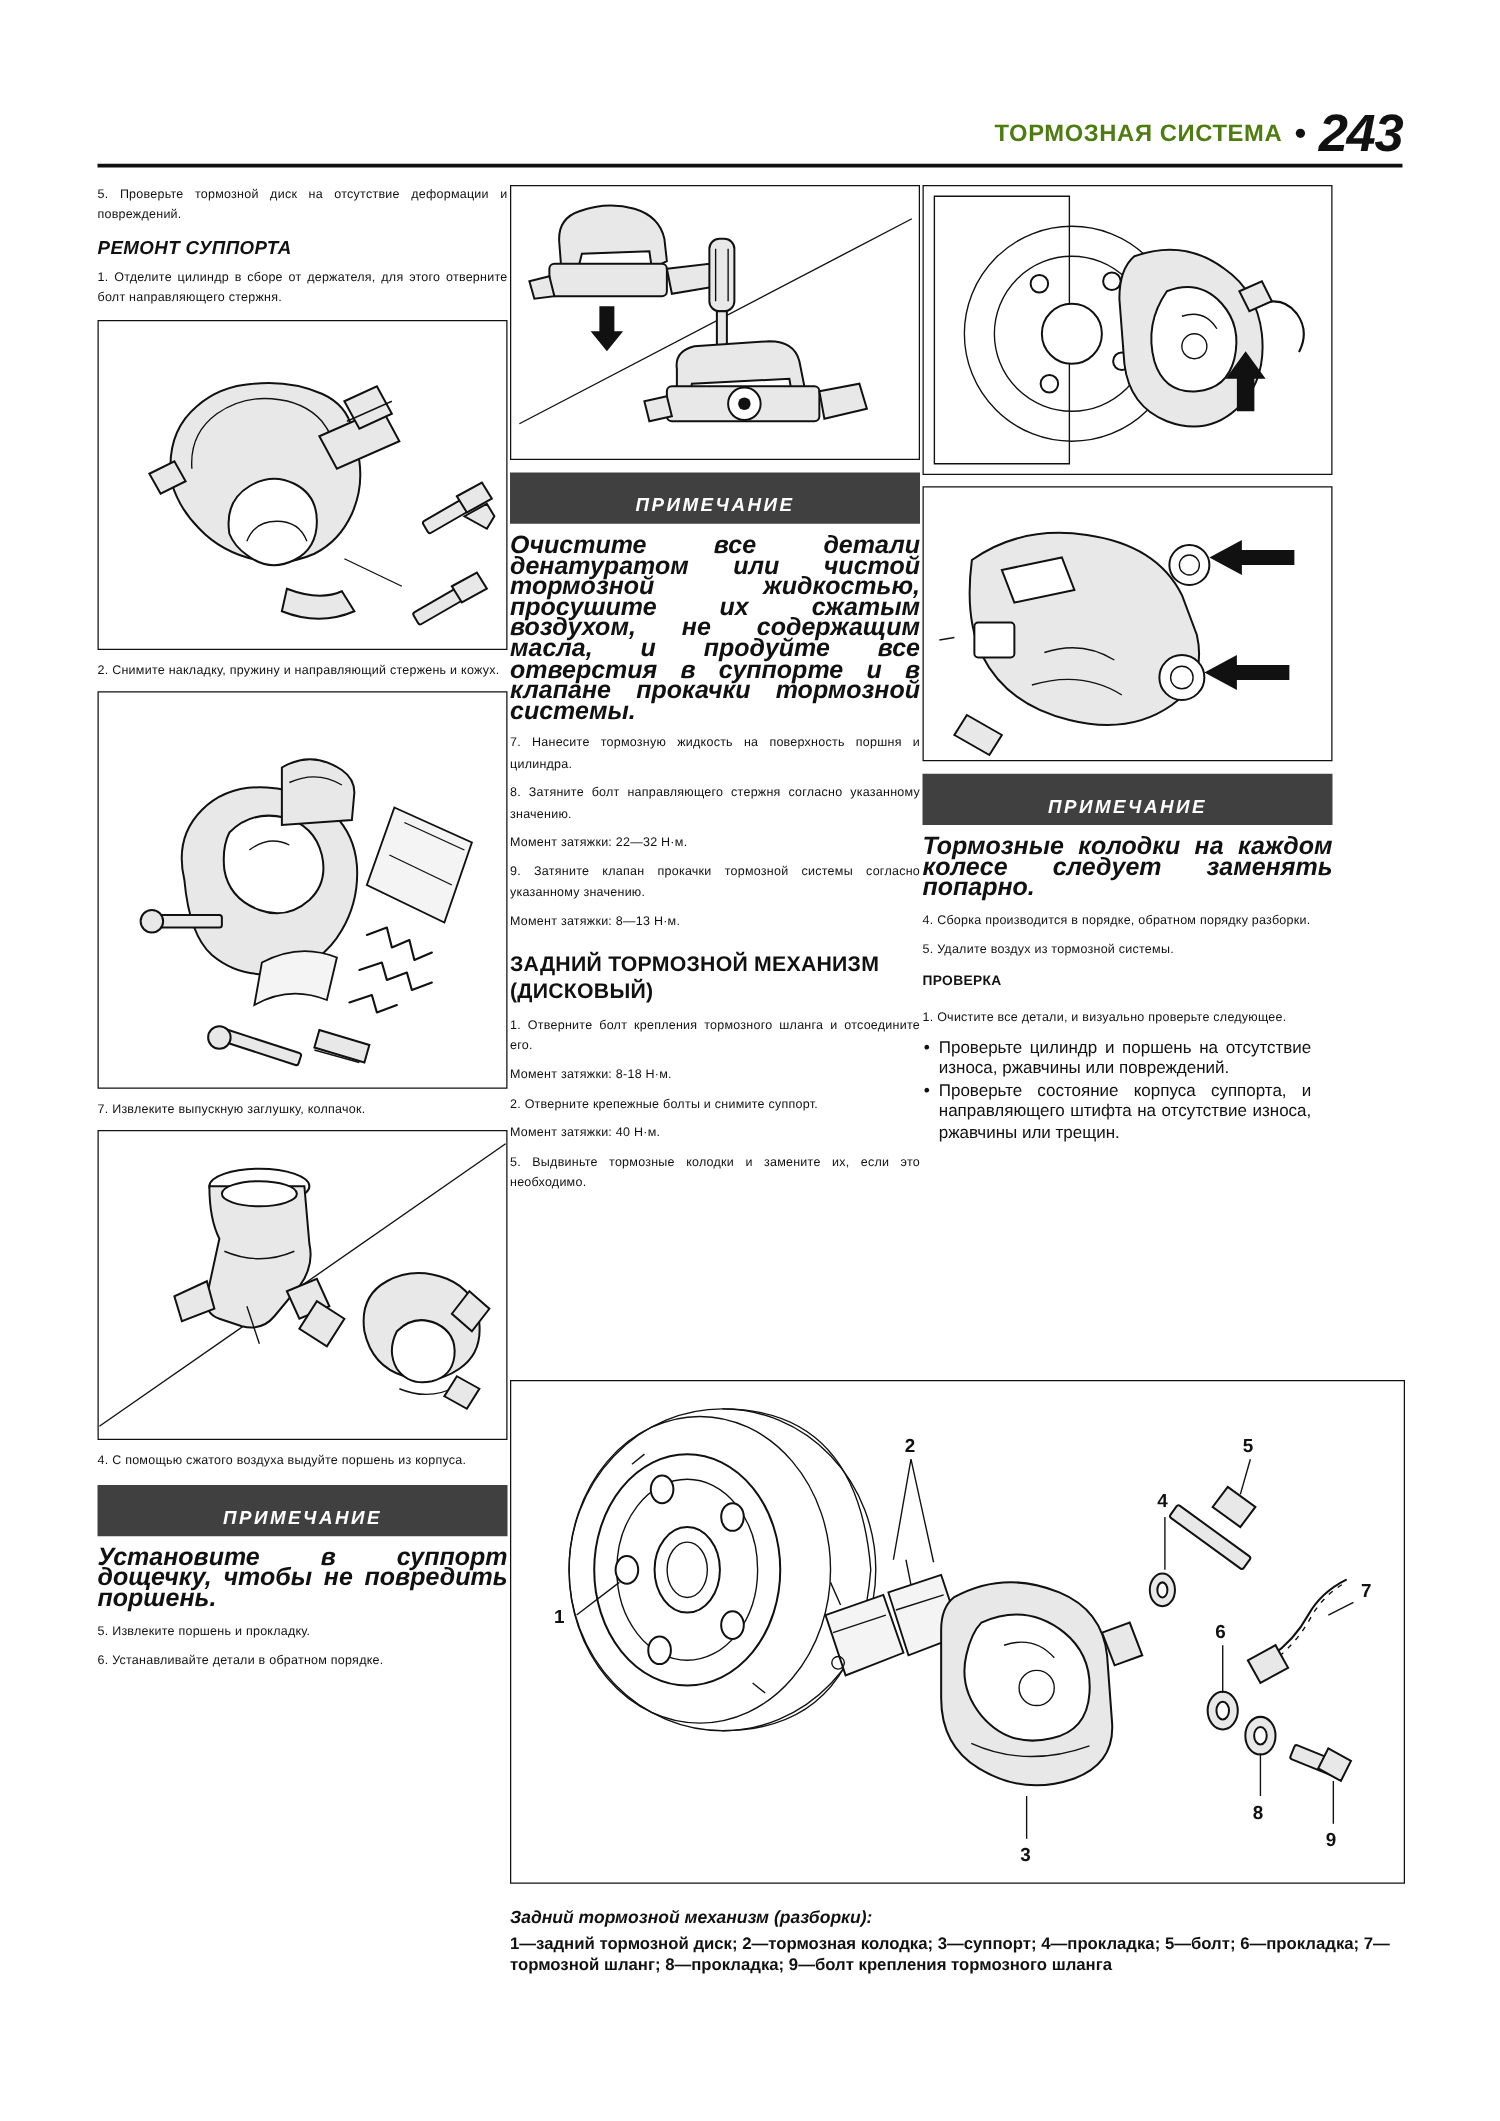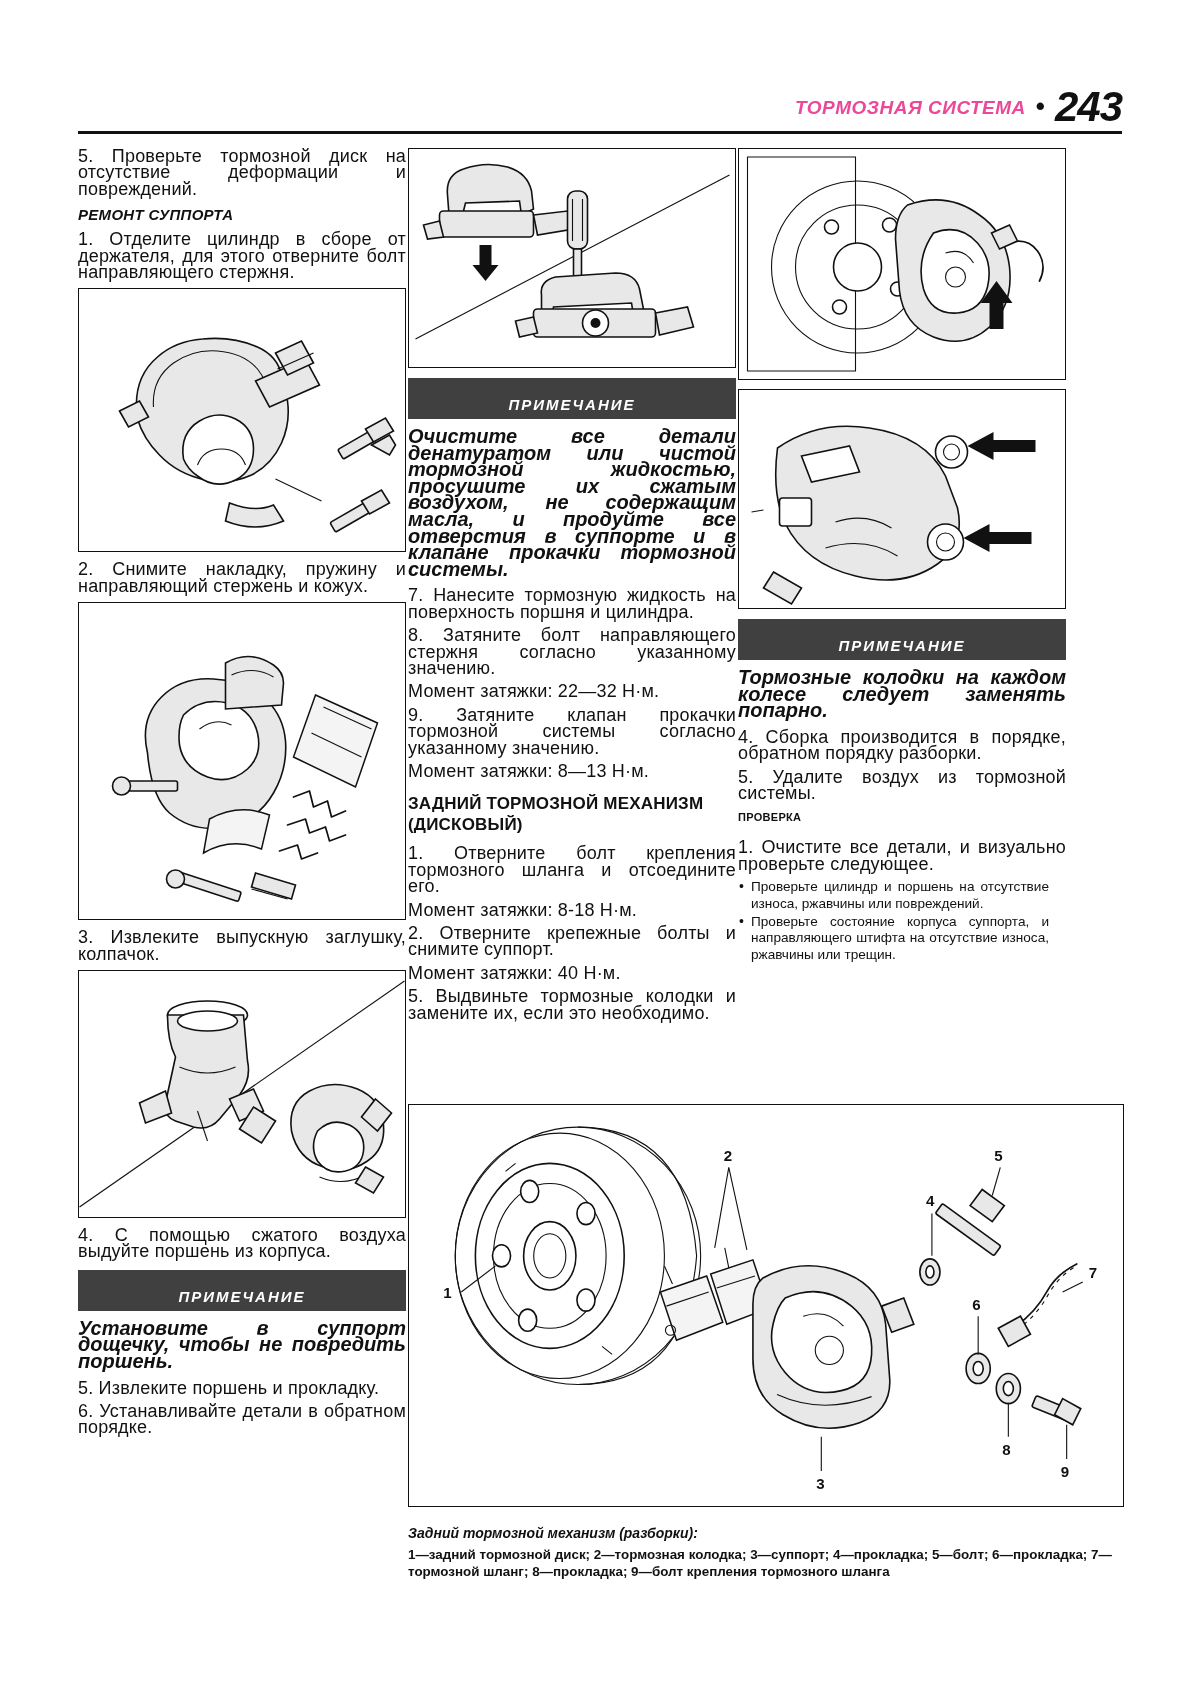--- a/index.html
+++ b/index.html
@@ -16,45 +16,44 @@
     left:0;top:0;width:1200px;height:1697px;
   }
   
   .header{
     position:absolute;
     left:78px;top:88px;width:1044px;
     display:flex;align-items:flex-end;justify-content:flex-end;
     gap:10px;
   }
   .header .htitle{
-    font-style:italic;
     font-weight:bold;
     font-size:19px;
     letter-spacing:.5px;
-    color:#ec4899;
+    color:#4d7c0f;
     padding-bottom:7px;
   }
   .header .dot{
     font-size:26px;font-weight:bold;padding-bottom:4px;
   }
   .header .pageno{
     font-size:42px;font-weight:bold;font-style:italic;
     line-height:.9;
     letter-spacing:-1px;
   }
   .rule{
     position:absolute;left:78px;top:131px;width:1044px;height:3px;background:#111;
   }
   
   .col{position:absolute;top:148px;width:328px;}
   .col1{left:78px;}
   .col2{left:408px;}
   .col3{left:738px;}
 
-  p{margin:0 0 7px 0;font-size:18px;line-height:16.4px;text-align:justify;}
+  p{margin:0 0 7px 0;font-size:10px;line-height:16.4px;text-align:justify;}
   p.t{letter-spacing:.2px;}
   .h-sub{
     font-weight:bold;font-style:italic;font-size:15px;margin:9px 0 8px 0;
     letter-spacing:.3px;
   }
   .h-sub2{
     font-weight:bold;font-size:11px;margin:10px 0 16px 0;letter-spacing:.3px;
   }
   .h-big{
     font-weight:bold;font-size:17px;line-height:21px;margin:14px 0 10px 0;
@@ -180,21 +179,21 @@
 
         <g>
           <rect class="fillgray" x="92" y="278" width="70" height="10" rx="2" transform="rotate(18 127 283)"></rect>
           <circle class="fillgray" cx="96" cy="276" r="9"></circle>
         </g>
         <path class="thin" d="M172 286 l36 10"></path>
         <path class="fillgray" d="M176 270 l40 12 -4 14 -40 -12z"></path>
       </svg>
     </div>
 
-    <p class="t">3. Извлеките выпускную заглушку, колпачок.</p>
+    <p class="t">7. Извлеките выпускную заглушку, колпачок.</p>
 
     <div class="fig" style="height:246px">
       <svg viewBox="0 0 325 246" preserveAspectRatio="xMidYMid meet">
         <line class="thin" x1="0" y1="236" x2="325" y2="10"></line>
 
         <g>
           <ellipse class="fillwhite" cx="128" cy="44" rx="40" ry="14"></ellipse>
           <path class="fillgray" d="M88 44 q0 26 8 42 l-10 46 q-2 14 10 18 l18 6 q16 4 26 -8 l20 -24 q12 -16 8 -34 l-4 -46z"></path>
           <ellipse class="fillwhite" cx="128" cy="50" rx="30" ry="10"></ellipse>
           <path class="thin" d="M100 96 q28 12 56 0"></path>

